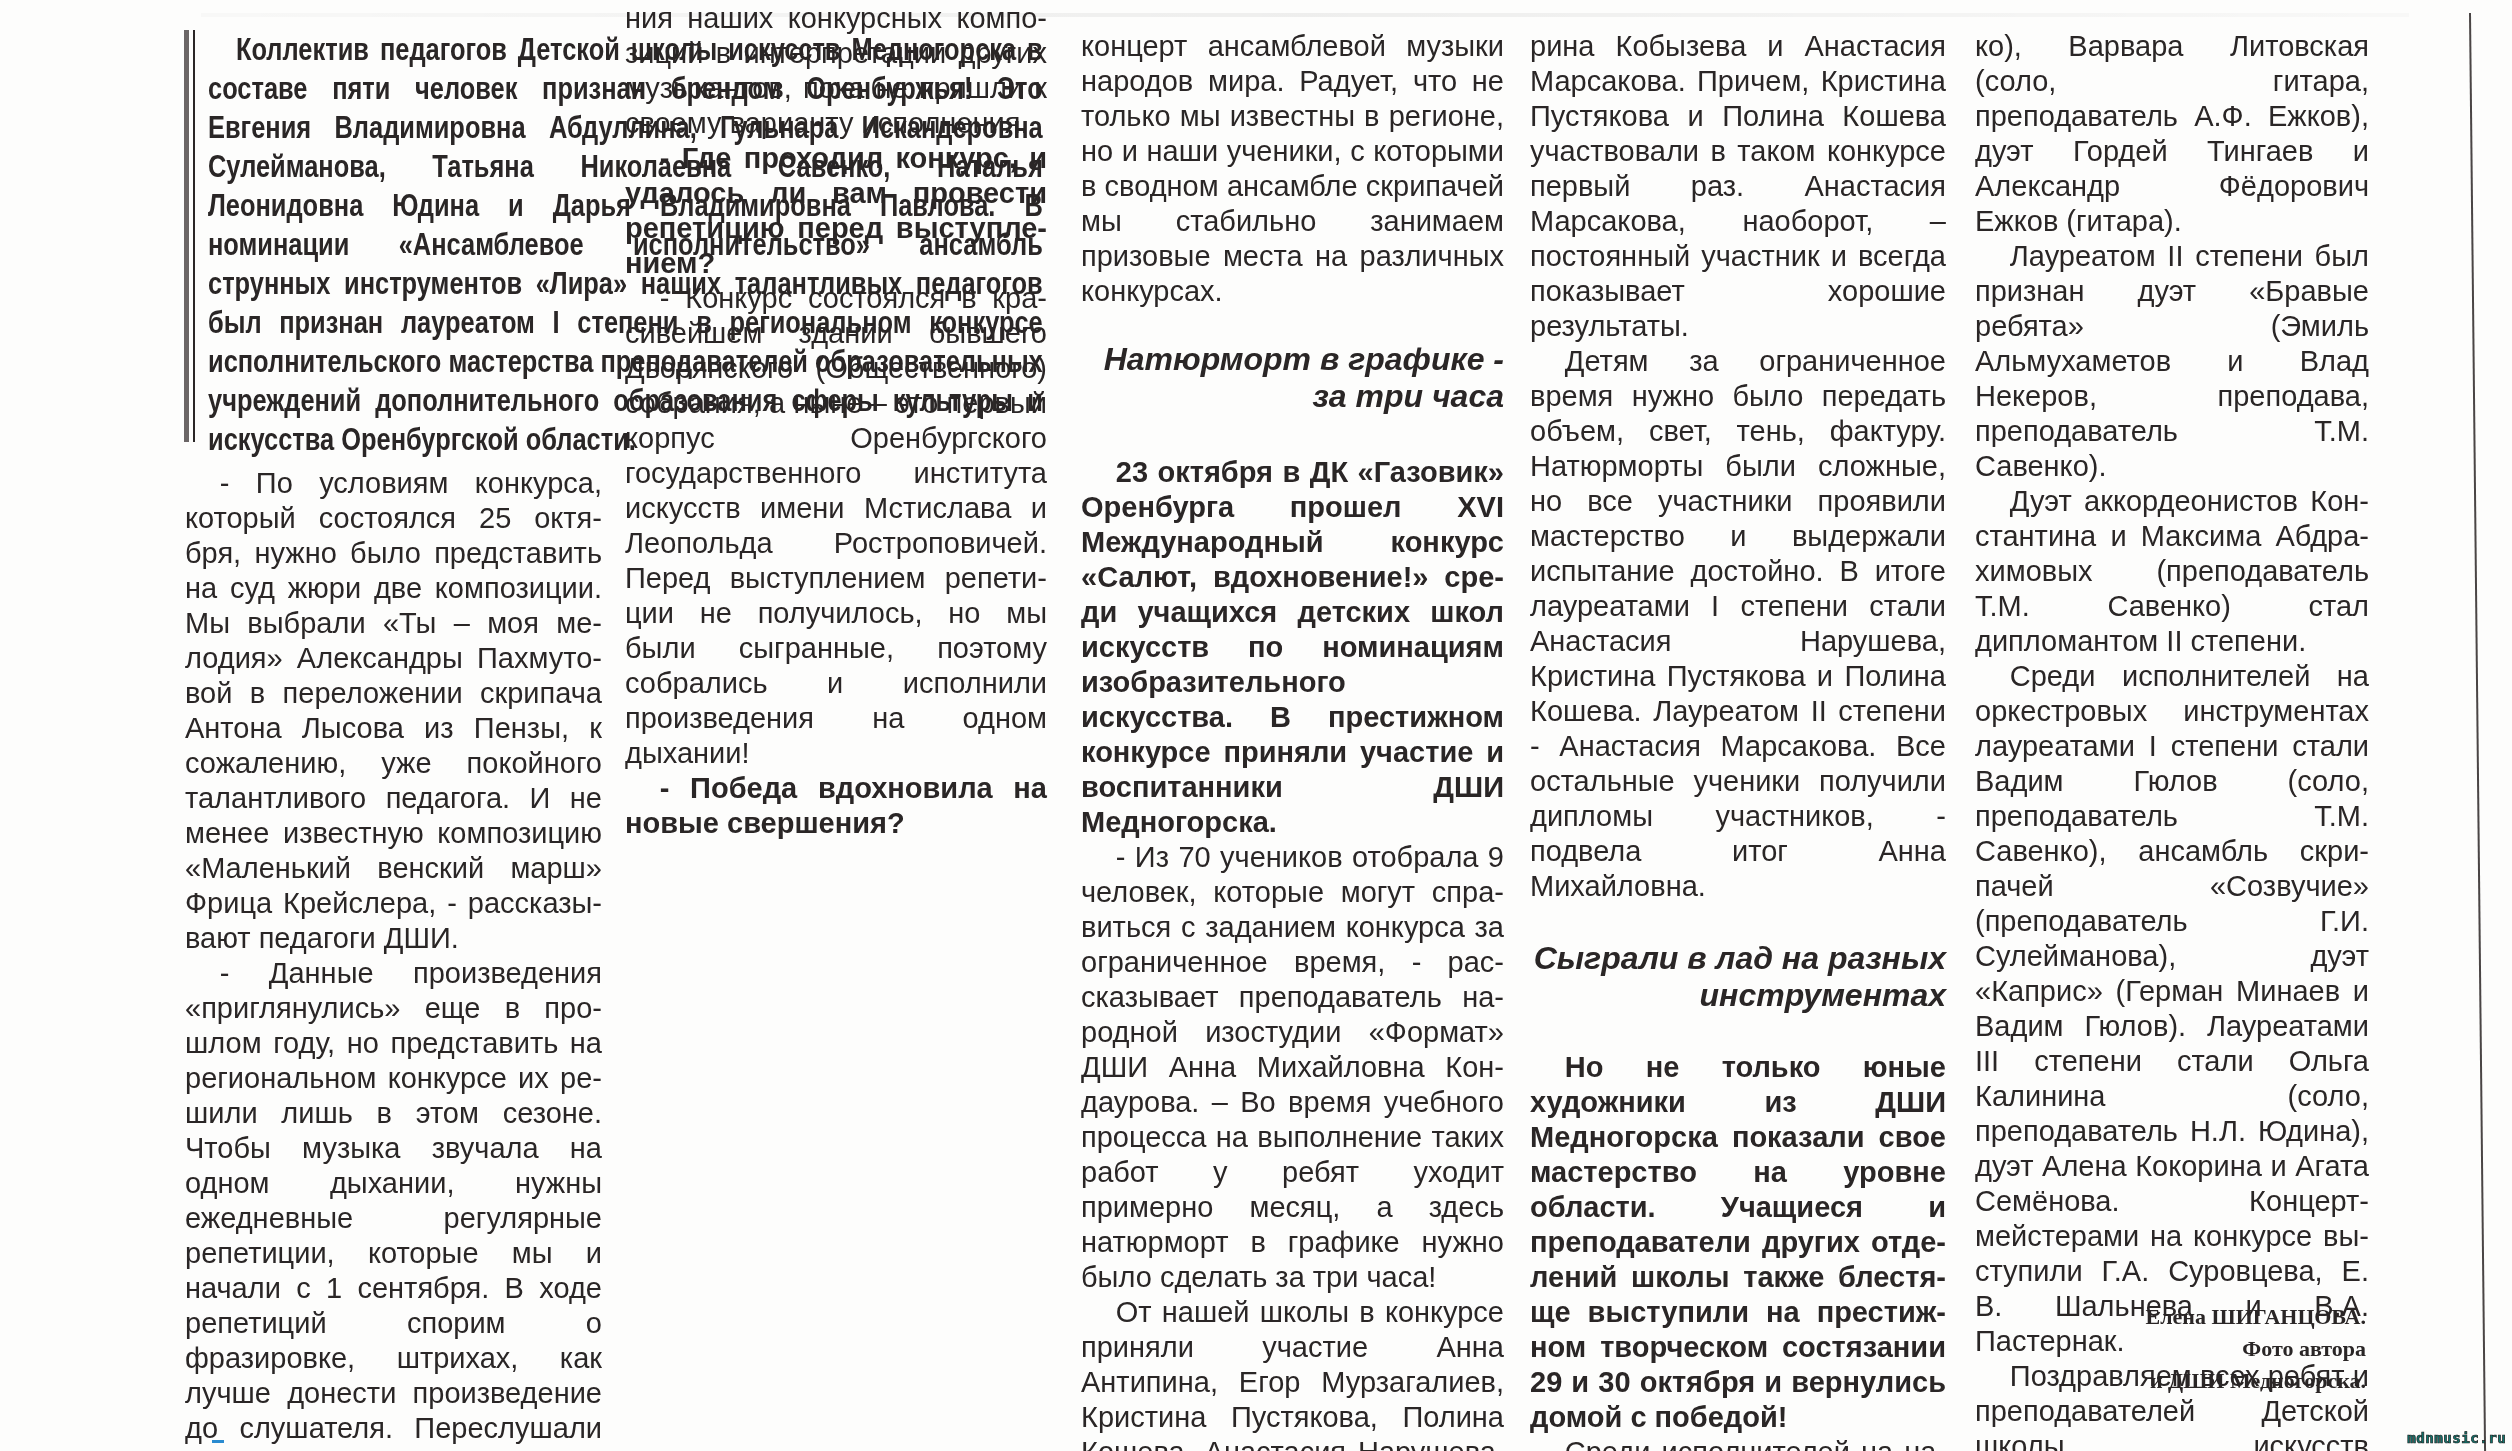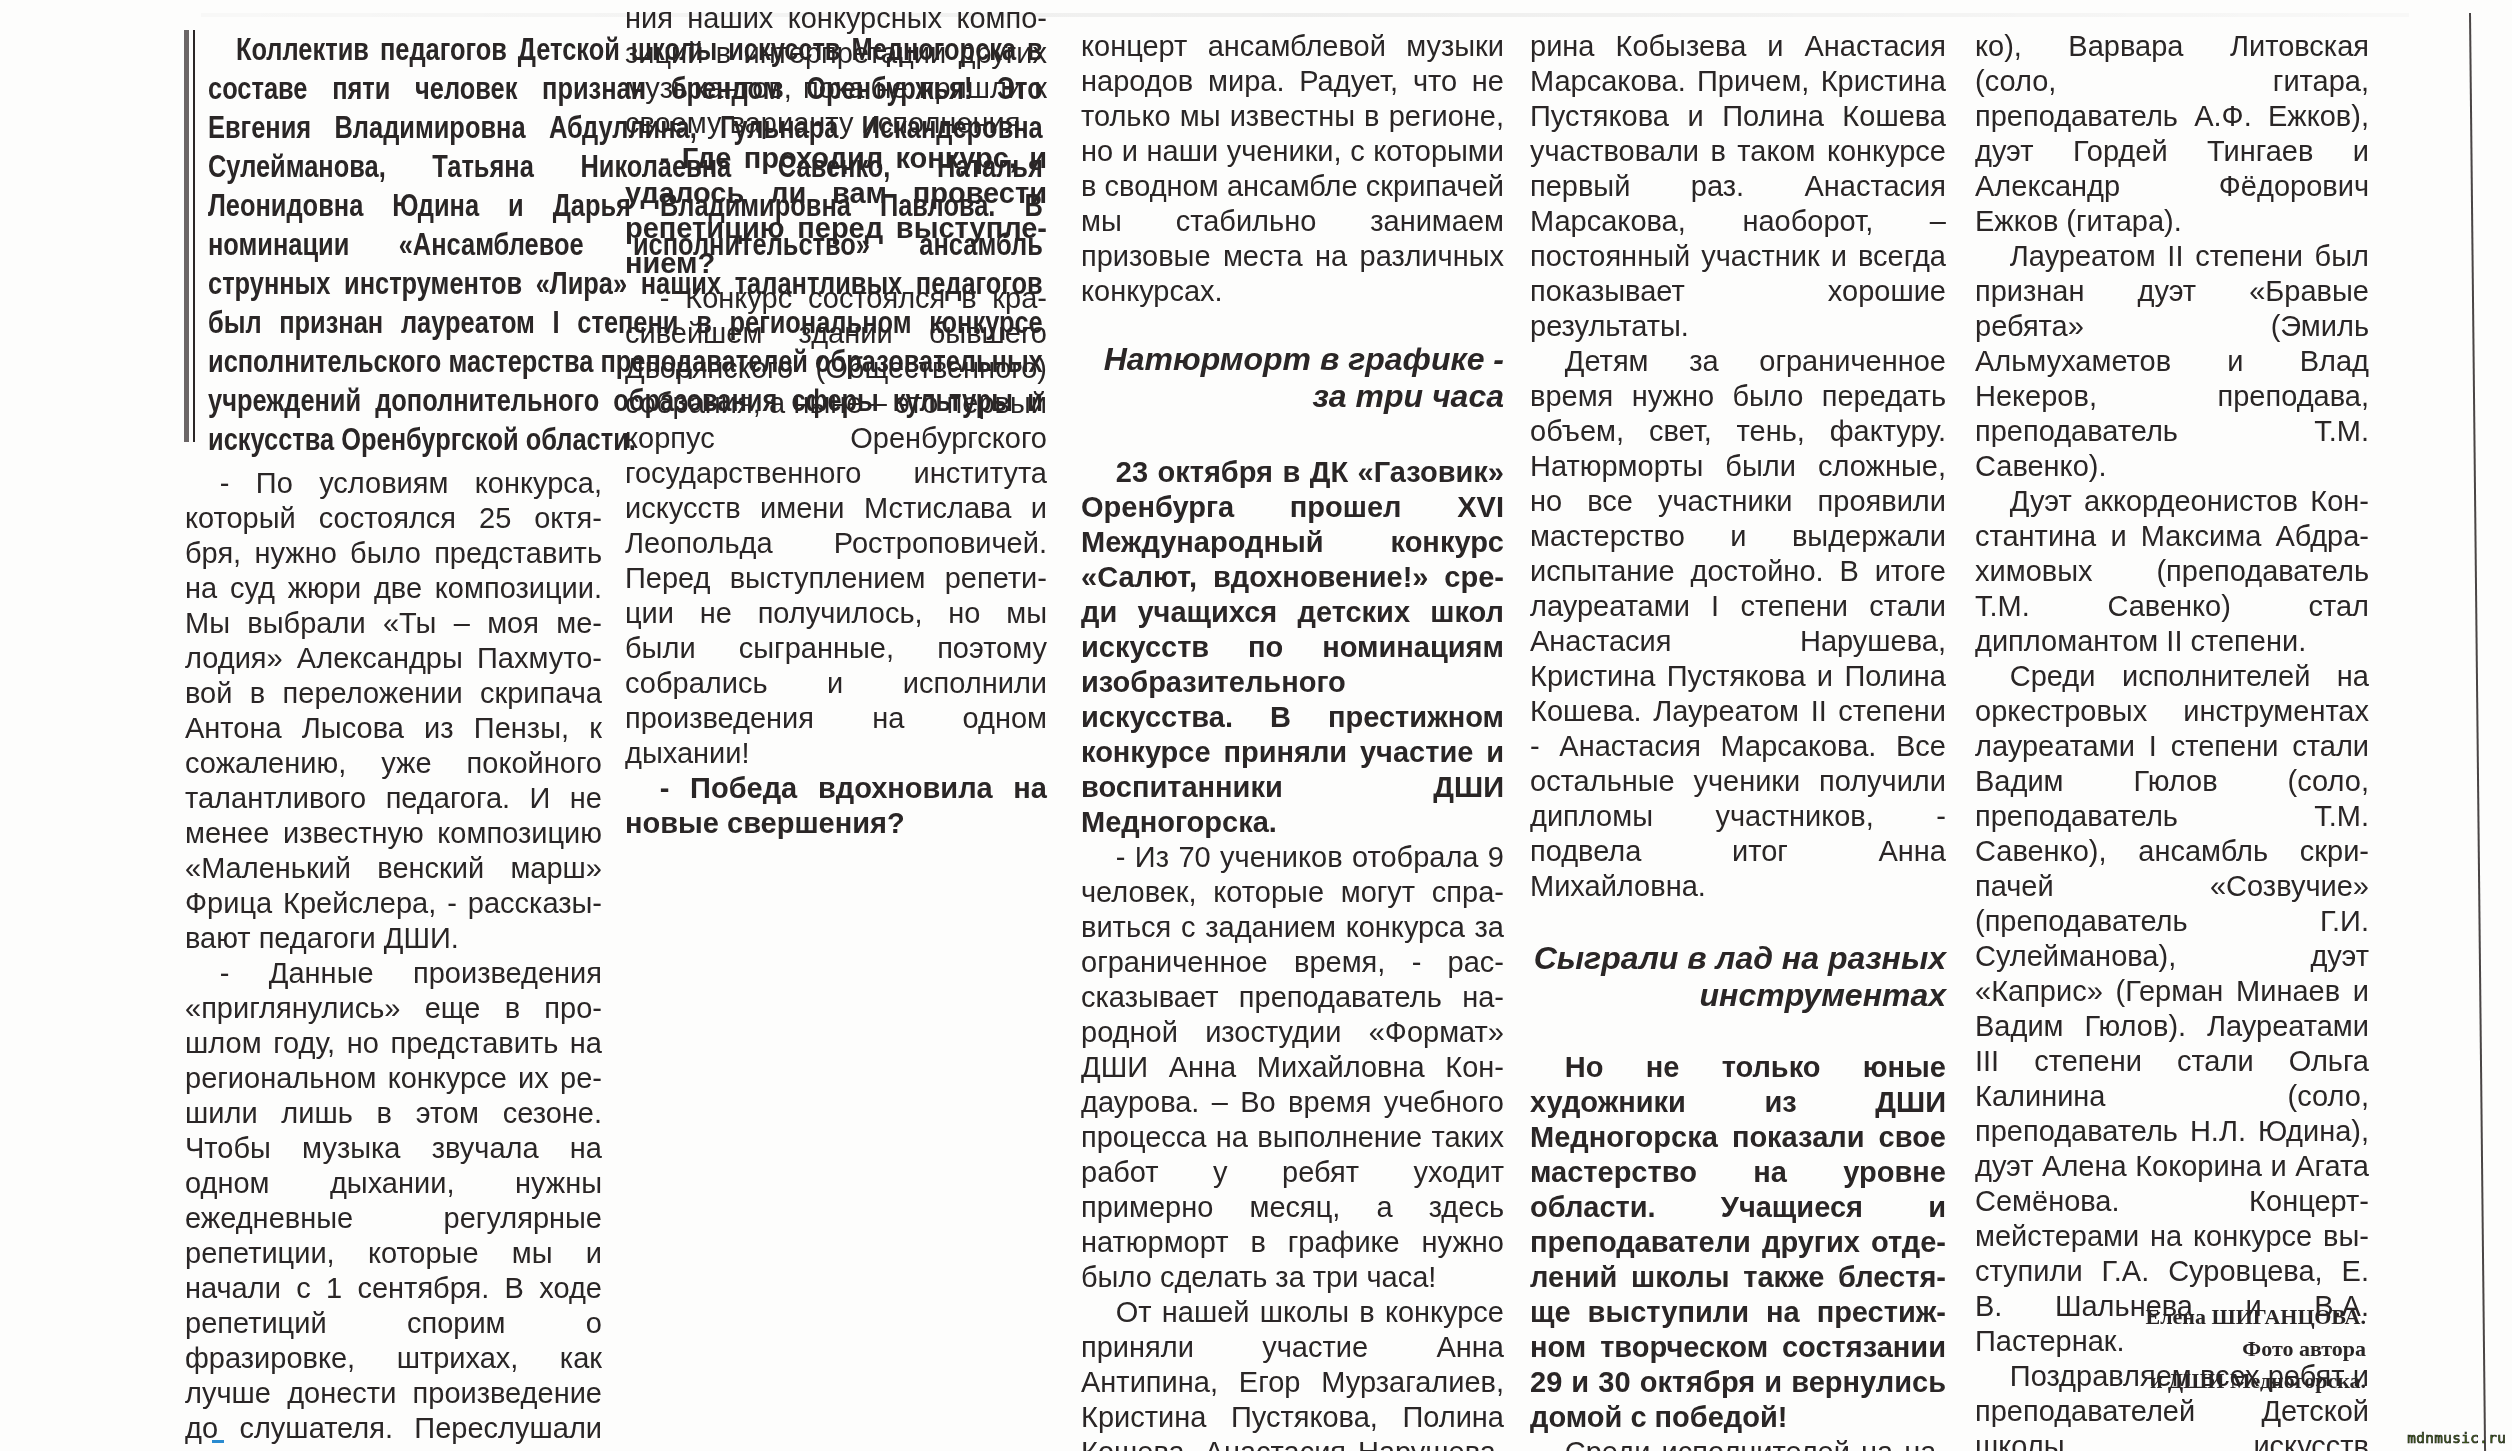--- a/index.html
+++ b/index.html
@@ -59,22 +59,22 @@
     font-weight: bold;
     font-size: 22px;
     line-height: 32px;
     text-align: right;
   }
   .watermark {
     position: absolute;
     right: 5.7px; bottom: 5.7px;
     font-family: "DejaVu Sans Mono", monospace;
     font-size: 14.3px;
-    font-weight: normal;
-    color: #4d7c0f;
+    font-weight: bold;
+    color: #0f766e;
     -webkit-text-stroke: 0.7px #222;
     letter-spacing: 0.4px;
   }
   .edge-line {
     position: absolute;
     left: 2469px; top: 13px; width: 2.2px; height: 1439px;
     background: #4a4545;
     transform: rotate(-0.6deg);
     transform-origin: top center;
   }

